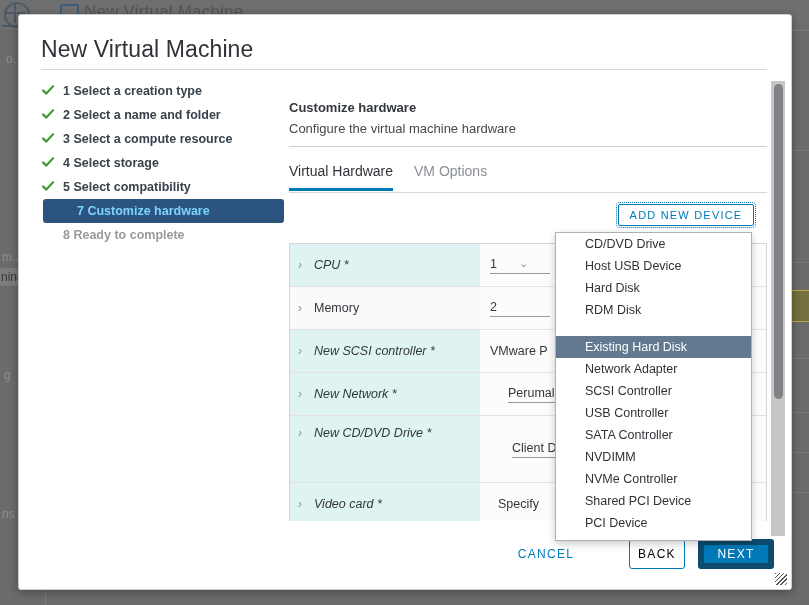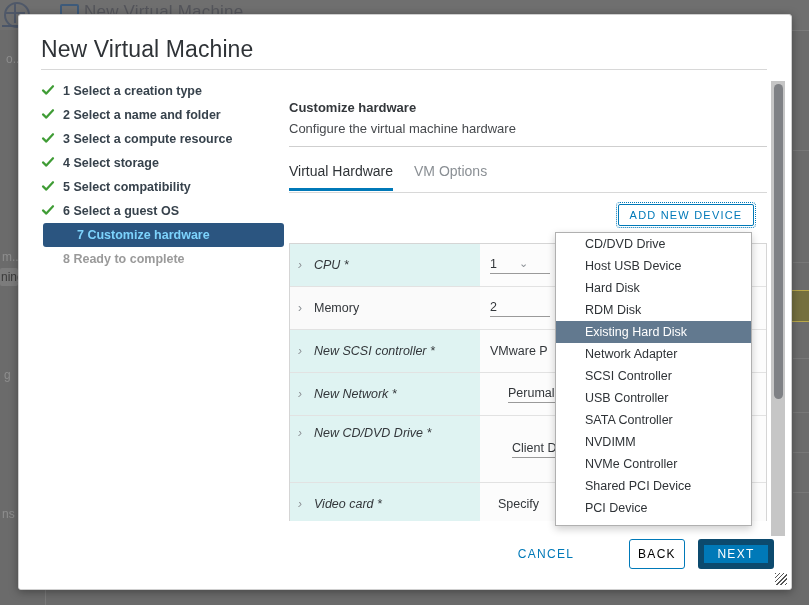--- a/index.html
+++ b/index.html
@@ -251,20 +251,21 @@
     height: 22px;
     display: flex; align-items: center;
     padding-left: 29px;
     font-size: 12.5px; color: #2f3337;
     cursor: pointer;
     white-space: nowrap;
   }
   .menu-item.selected {
     background: #62798f;
     color: #ffffff;
+    margin-top: 15px;
   }
 
   
   #scroll-track {
     position: absolute; left: 752px; top: 66px;
     width: 14px; height: 455px;
     background: #c6c6c6;
     z-index: 45;
   }
   #scroll-thumb {
@@ -383,28 +384,20 @@
 
     <div class="step">
       <span class="chk">
         <svg width="14" height="14" viewBox="0 0 14 14">
             <path d="M2 7.4 L5.3 10.6 L12 3.2" fill="none" stroke="#3f9c35" stroke-width="2.2" stroke-linecap="round" stroke-linejoin="round"></path>
           </svg>
       </span>
       <span>5 Select compatibility</span>
     </div>
 
-    <div class="step">
-      <span class="chk">
-        <svg width="14" height="14" viewBox="0 0 14 14">
-            <path d="M2 7.4 L5.3 10.6 L12 3.2" fill="none" stroke="#3f9c35" stroke-width="2.2" stroke-linecap="round" stroke-linejoin="round"></path>
-          </svg>
-      </span>
-      <span>6 Select a guest OS</span>
-    </div>
 
     <div class="step active">
       <span>7 Customize hardware</span>
     </div>
 
     <div class="step pending">
       <span>8 Ready to complete</span>
     </div>
   </div>
 

